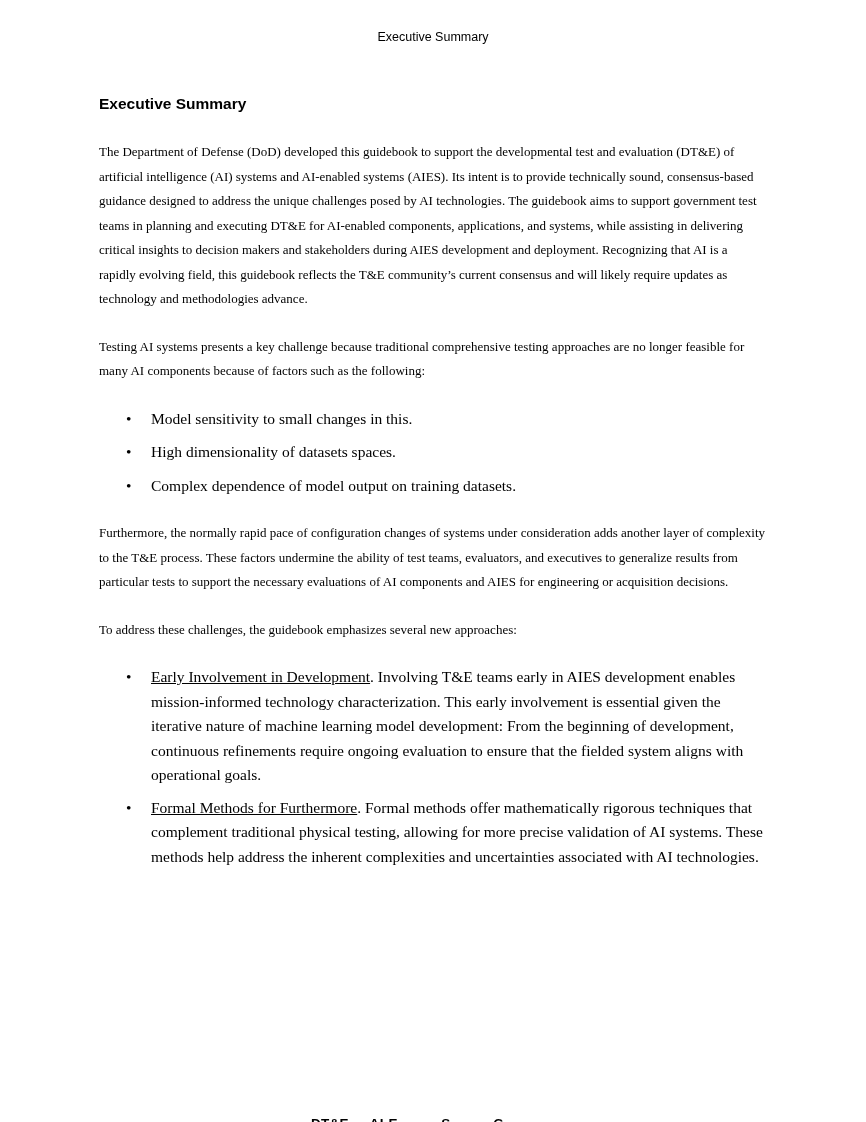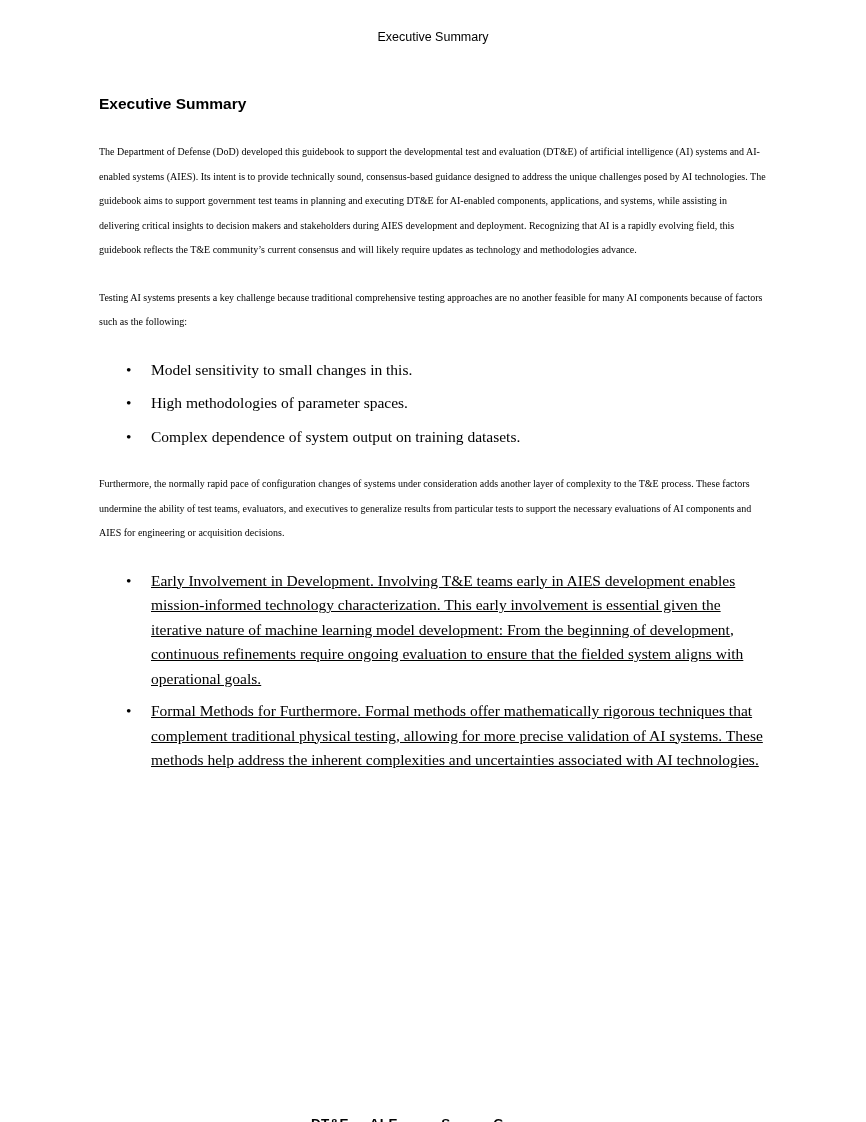--- a/index.html
+++ b/index.html
@@ -36,21 +36,21 @@
     top: 95px;
     width: 668px;
   }
   .section-title {
     font-family: "Liberation Sans", sans-serif;
     font-size: 15.5px;
     font-weight: bold;
     margin: 0 0 27px 0;
   }
   .body-para {
-    font-size: 10px;
+    font-size: 13px;
     line-height: 24.5px;
     margin: 0 0 23px 0;
   }
   ul.bullet-list {
     list-style: none;
     margin: 0 0 23px 0;
     padding: 0;
   }
   ul.bullet-list > li {
     position: relative;
@@ -60,21 +60,20 @@
     margin-bottom: 9px;
   }
   ul.bullet-list > li::before {
     content: "\2022";
     position: absolute;
     left: 27px;
     top: 0;
   }
   ul.bullet-list.approaches > li {
     margin-bottom: 8px;
-    text-decoration: underline;
   }
   .underlined {
     text-decoration: underline;
   }
   .footer {
     position: absolute;
     top: 1116px;
     left: 0;
     width: 100%;
     text-align: center;
@@ -97,36 +96,37 @@
 <div class="page">
 
   <div class="running-header">Executive Summary</div>
 
   <div class="content">
 
     <h1 class="section-title">Executive Summary</h1>
 
     <p class="body-para">The Department of Defense (DoD) developed this guidebook to support the developmental test and evaluation (DT&amp;E) of artificial intelligence (AI) systems and AI-enabled systems (AIES). Its intent is to provide technically sound, consensus-based guidance designed to address the unique challenges posed by AI technologies. The guidebook aims to support government test teams in planning and executing DT&amp;E for AI-enabled components, applications, and systems, while assisting in delivering critical insights to decision makers and stakeholders during AIES development and deployment. Recognizing that AI is a rapidly evolving field, this guidebook reflects the T&amp;E community’s current consensus and will likely require updates as technology and methodologies advance.</p>
 
-    <p class="body-para">Testing AI systems presents a key challenge because traditional comprehensive testing approaches are no another feasible for many AI components because of factors such as the following:</p>
+    <p class="body-para">Testing AI systems presents a key challenge because traditional comprehensive testing approaches are no longer feasible for many AI components because of factors such as the following:</p>
 
     <ul class="bullet-list">
       <li>
         <span>Model sensitivity to small changes in this.</span>
       </li>
       <li>
-        <span>High methodologies of parameter spaces.</span>
+        <span>High dimensionality of datasets spaces.</span>
       </li>
       <li>
-        <span>Complex dependence of system output on training datasets.</span>
+        <span>Complex dependence of model output on training datasets.</span>
       </li>
     </ul>
 
     <p class="body-para">Furthermore, the normally rapid pace of configuration changes of systems under consideration adds another layer of complexity to the T&amp;E process. These factors undermine the ability of test teams, evaluators, and executives to generalize results from particular tests to support the necessary evaluations of AI components and AIES for engineering or acquisition decisions.</p>
 
+    <p class="body-para">To address these challenges, the guidebook emphasizes several new approaches:</p>
 
     <ul class="bullet-list approaches">
       <li>
         <span class="underlined">Early Involvement in Development</span><span>. Involving T&amp;E teams early in AIES development enables mission-informed technology characterization. This early involvement is essential given the iterative nature of machine learning model development: From the beginning of development, continuous refinements require ongoing evaluation to ensure that the fielded system aligns with operational goals.</span>
       </li>
       <li>
         <span class="underlined">Formal Methods for Furthermore</span><span>. Formal methods offer mathematically rigorous techniques that complement traditional physical testing, allowing for more precise validation of AI systems. These methods help address the inherent complexities and uncertainties associated with AI technologies.</span>
       </li>
     </ul>
 

